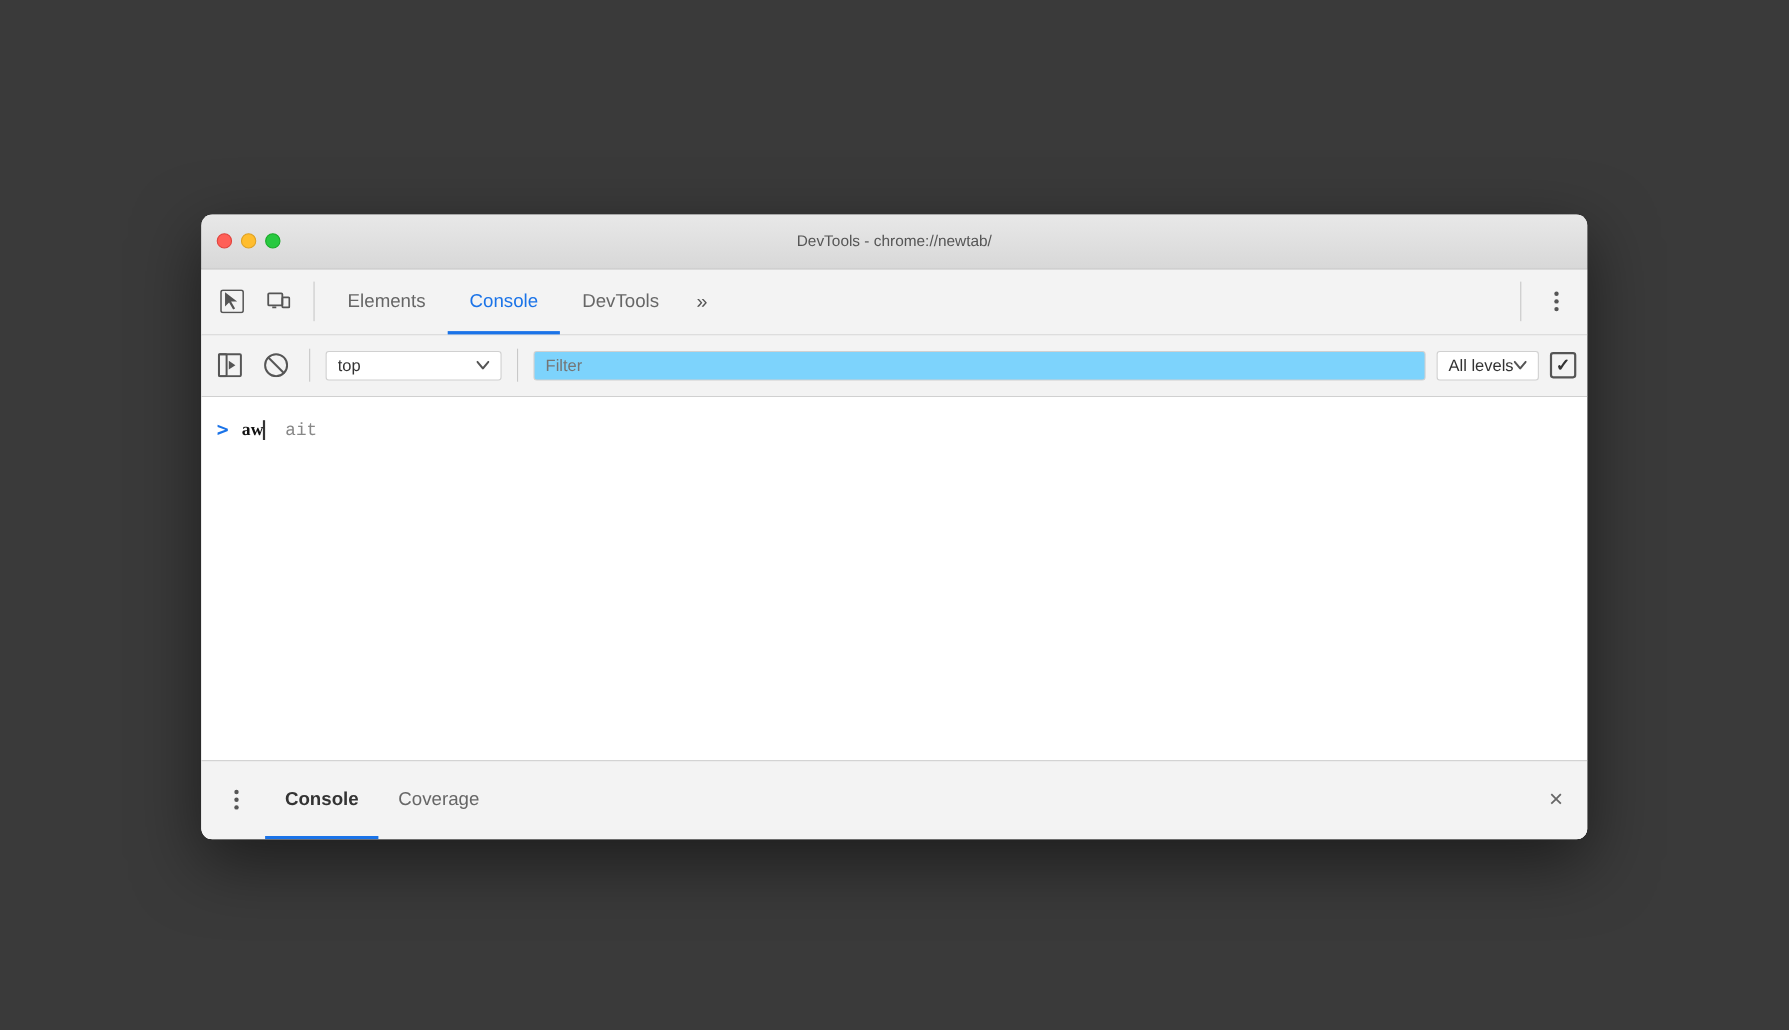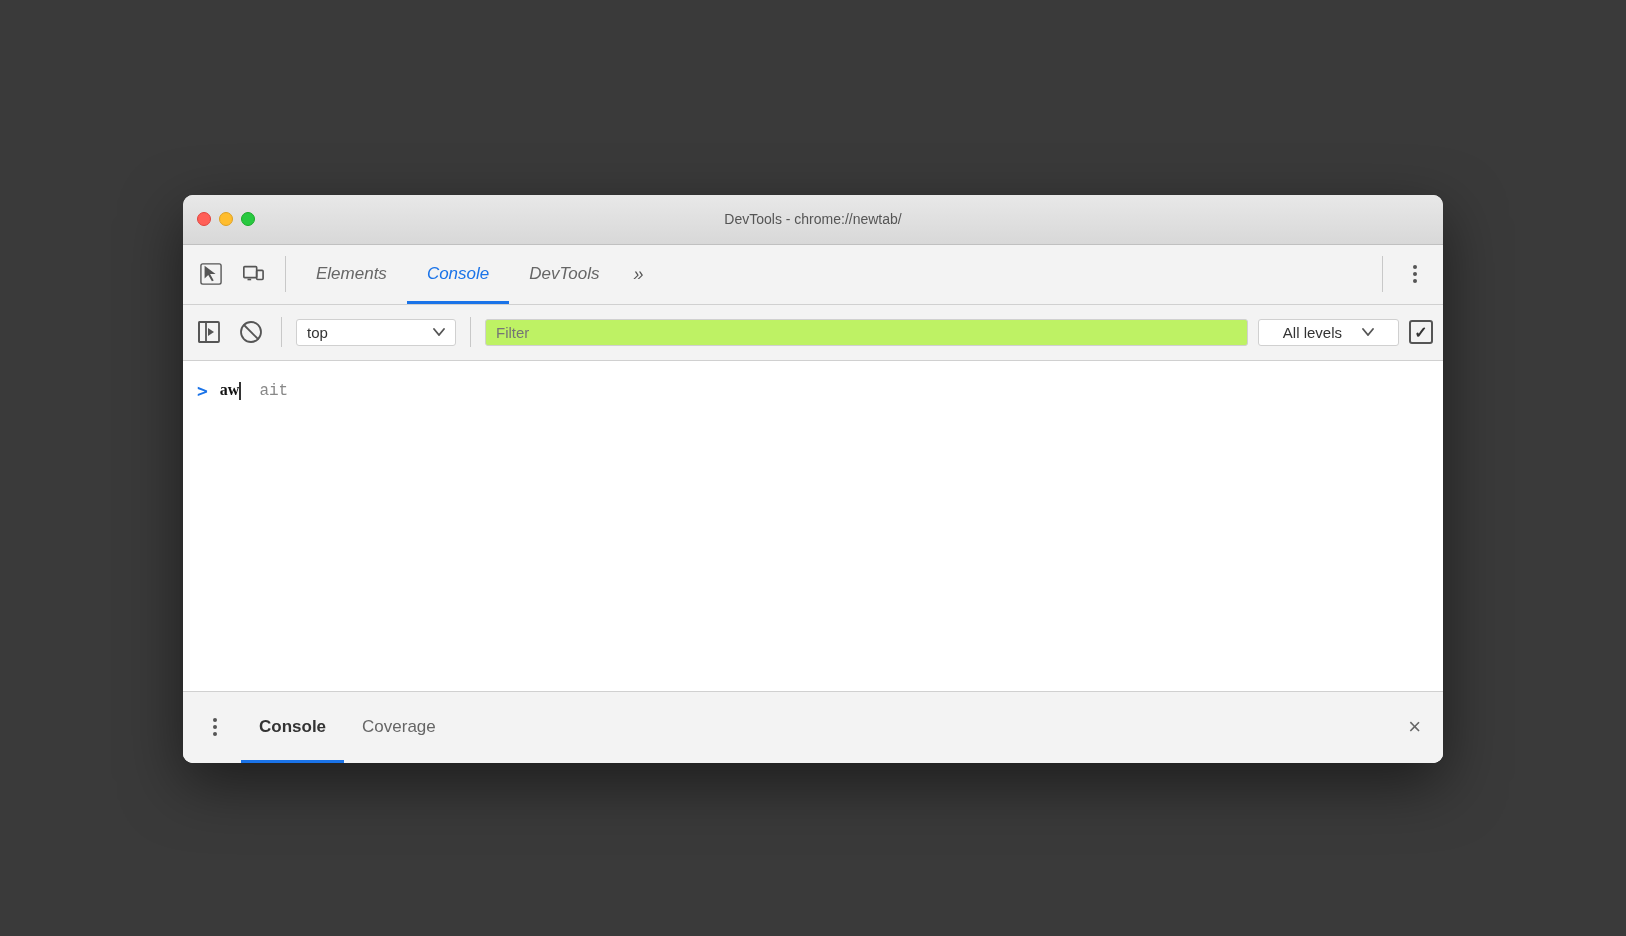--- a/index.html
+++ b/index.html
@@ -121,21 +121,20 @@
     .device-icon svg {
       width: 22px;
       height: 22px;
     }
 
     .nav-tabs {
       display: flex;
       align-items: flex-end;
       height: 100%;
       flex: 1;
-      font-style: italic;
     }
 
     .nav-tab {
       padding: 0 20px;
       height: 100%;
       display: flex;
       align-items: center;
       font-size: 17px;
       color: #666;
       cursor: pointer;
@@ -219,21 +218,21 @@
 
     .context-selector-label {
       font-size: 15px;
       color: #333;
       flex: 1;
     }
 
     .filter-input {
       display: flex;
       align-items: flex-end;
-      background: #bef264;
+      background: #7dd3fc;
       border: 1px solid #d0d0d0;
       border-radius: 3px;
       padding: 4px 10px;
       flex: 1;
     }
 
     .filter-input input {
       border: none;
       outline: none;
       font-size: 15px;
@@ -241,23 +240,23 @@
       background: transparent;
       width: 100%;
     }
 
     .levels-dropdown {
       display: flex;
       align-items: center;
       background: white;
       border: 1px solid #d0d0d0;
       border-radius: 3px;
-      padding: 4px 24px;
-      cursor: pointer;
-      gap: 20px;
+      padding: 4px 10px;
+      cursor: pointer;
+      gap: 0;
       white-space: nowrap;
     }
 
     .levels-dropdown-label {
       font-size: 15px;
       color: #333;
     }
 
     .checkbox-item {
       width: 24px;

